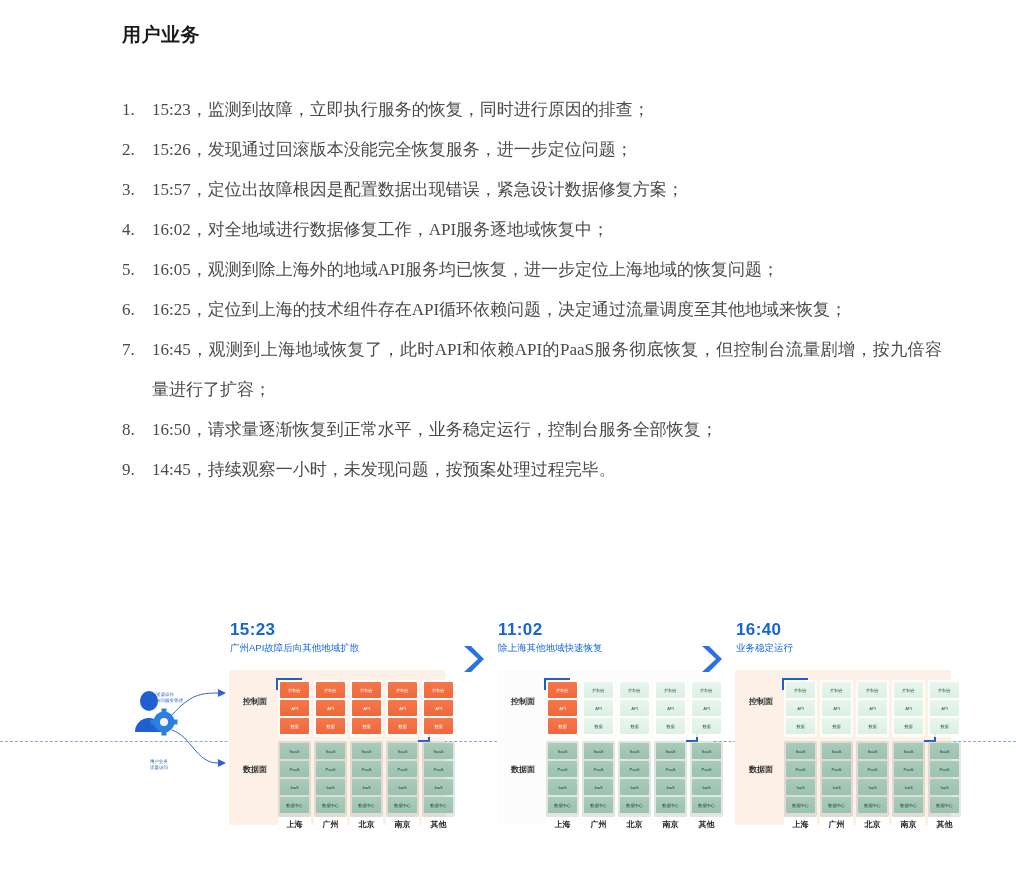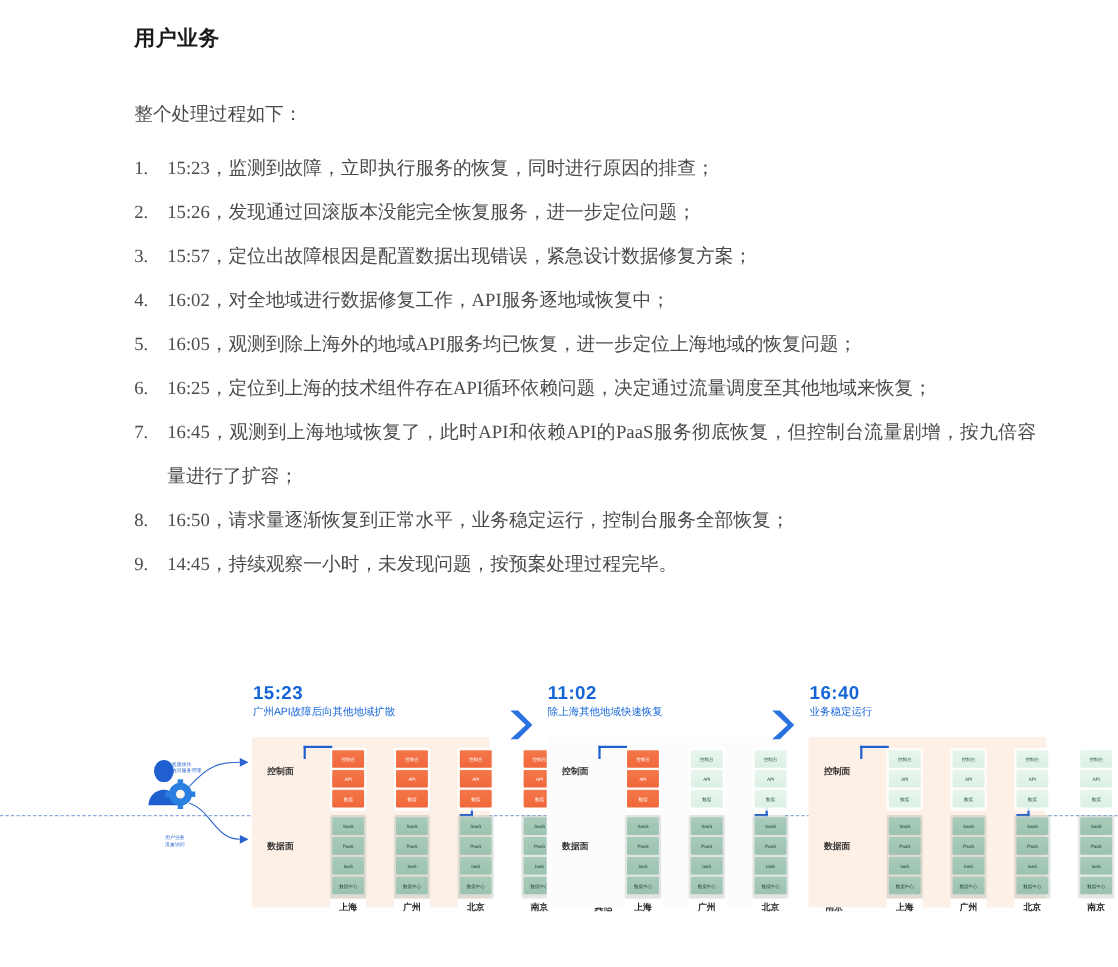--- a/index.html
+++ b/index.html
@@ -72,21 +72,21 @@
   .board.white { background: #fdfcfc; }
 
   .plane-label {
     position: absolute;
     font-family: "Liberation Sans", "DejaVu Sans", sans-serif;
     font-size: 8px; font-weight: bold; color: #333;
     white-space: nowrap;
   }
 
   .grid { position: absolute; display: flex; gap: 3px; }
-  .col { display: flex; flex-direction: column; width: 33px; margin-left: 22px; }
+  .col { display: flex; flex-direction: column; width: 33px; }
   .cell {
     height: 16px; margin-bottom: 2px;
     display: flex; align-items: center; justify-content: center;
     font-family: "Liberation Sans", "DejaVu Sans", sans-serif;
     font-size: 4.2px; color: #2b2b2b;
     border-radius: 1px;
     letter-spacing: -0.1px;
     overflow: hidden;
   }
   .cell.red   { background: linear-gradient(180deg,#f4784a,#f0673a); color:#fff; }
@@ -112,21 +112,20 @@
     font-size: 4.5px; color: #2a63cf; line-height: 6px; white-space: nowrap;
   }
 </style>
 </head>
 <body>
 
 <div class="page">
 
   <div class="article">
     <h1 class="doc-title">用户业务</h1>
-    <p class="intro">整个处理过程如下：</p>
     <ol class="steps">
       <li><span class="ln">15:23，监测到故障，立即执行服务的恢复，同时进行原因的排查；</span></li>
       <li><span class="ln">15:26，发现通过回滚版本没能完全恢复服务，进一步定位问题；</span></li>
       <li><span class="ln">15:57，定位出故障根因是配置数据出现错误，紧急设计数据修复方案；</span></li>
       <li><span class="ln">16:02，对全地域进行数据修复工作，API服务逐地域恢复中；</span></li>
       <li><span class="ln">16:05，观测到除上海外的地域API服务均已恢复，进一步定位上海地域的恢复问题；</span></li>
       <li><span class="ln">16:25，定位到上海的技术组件存在API循环依赖问题，决定通过流量调度至其他地域来恢复；</span></li>
       <li><span class="ln">16:45，观测到上海地域恢复了，此时API和依赖API的PaaS服务彻底恢复，但控制台流量剧增，按九倍容量进行了扩容；</span></li>
       <li><span class="ln">16:50，请求量逐渐恢复到正常水平，业务稳定运行，控制台服务全部恢复；</span></li>
       <li><span class="ln">14:45，持续观察一小时，未发现问题，按预案处理过程完毕。</span></li>

